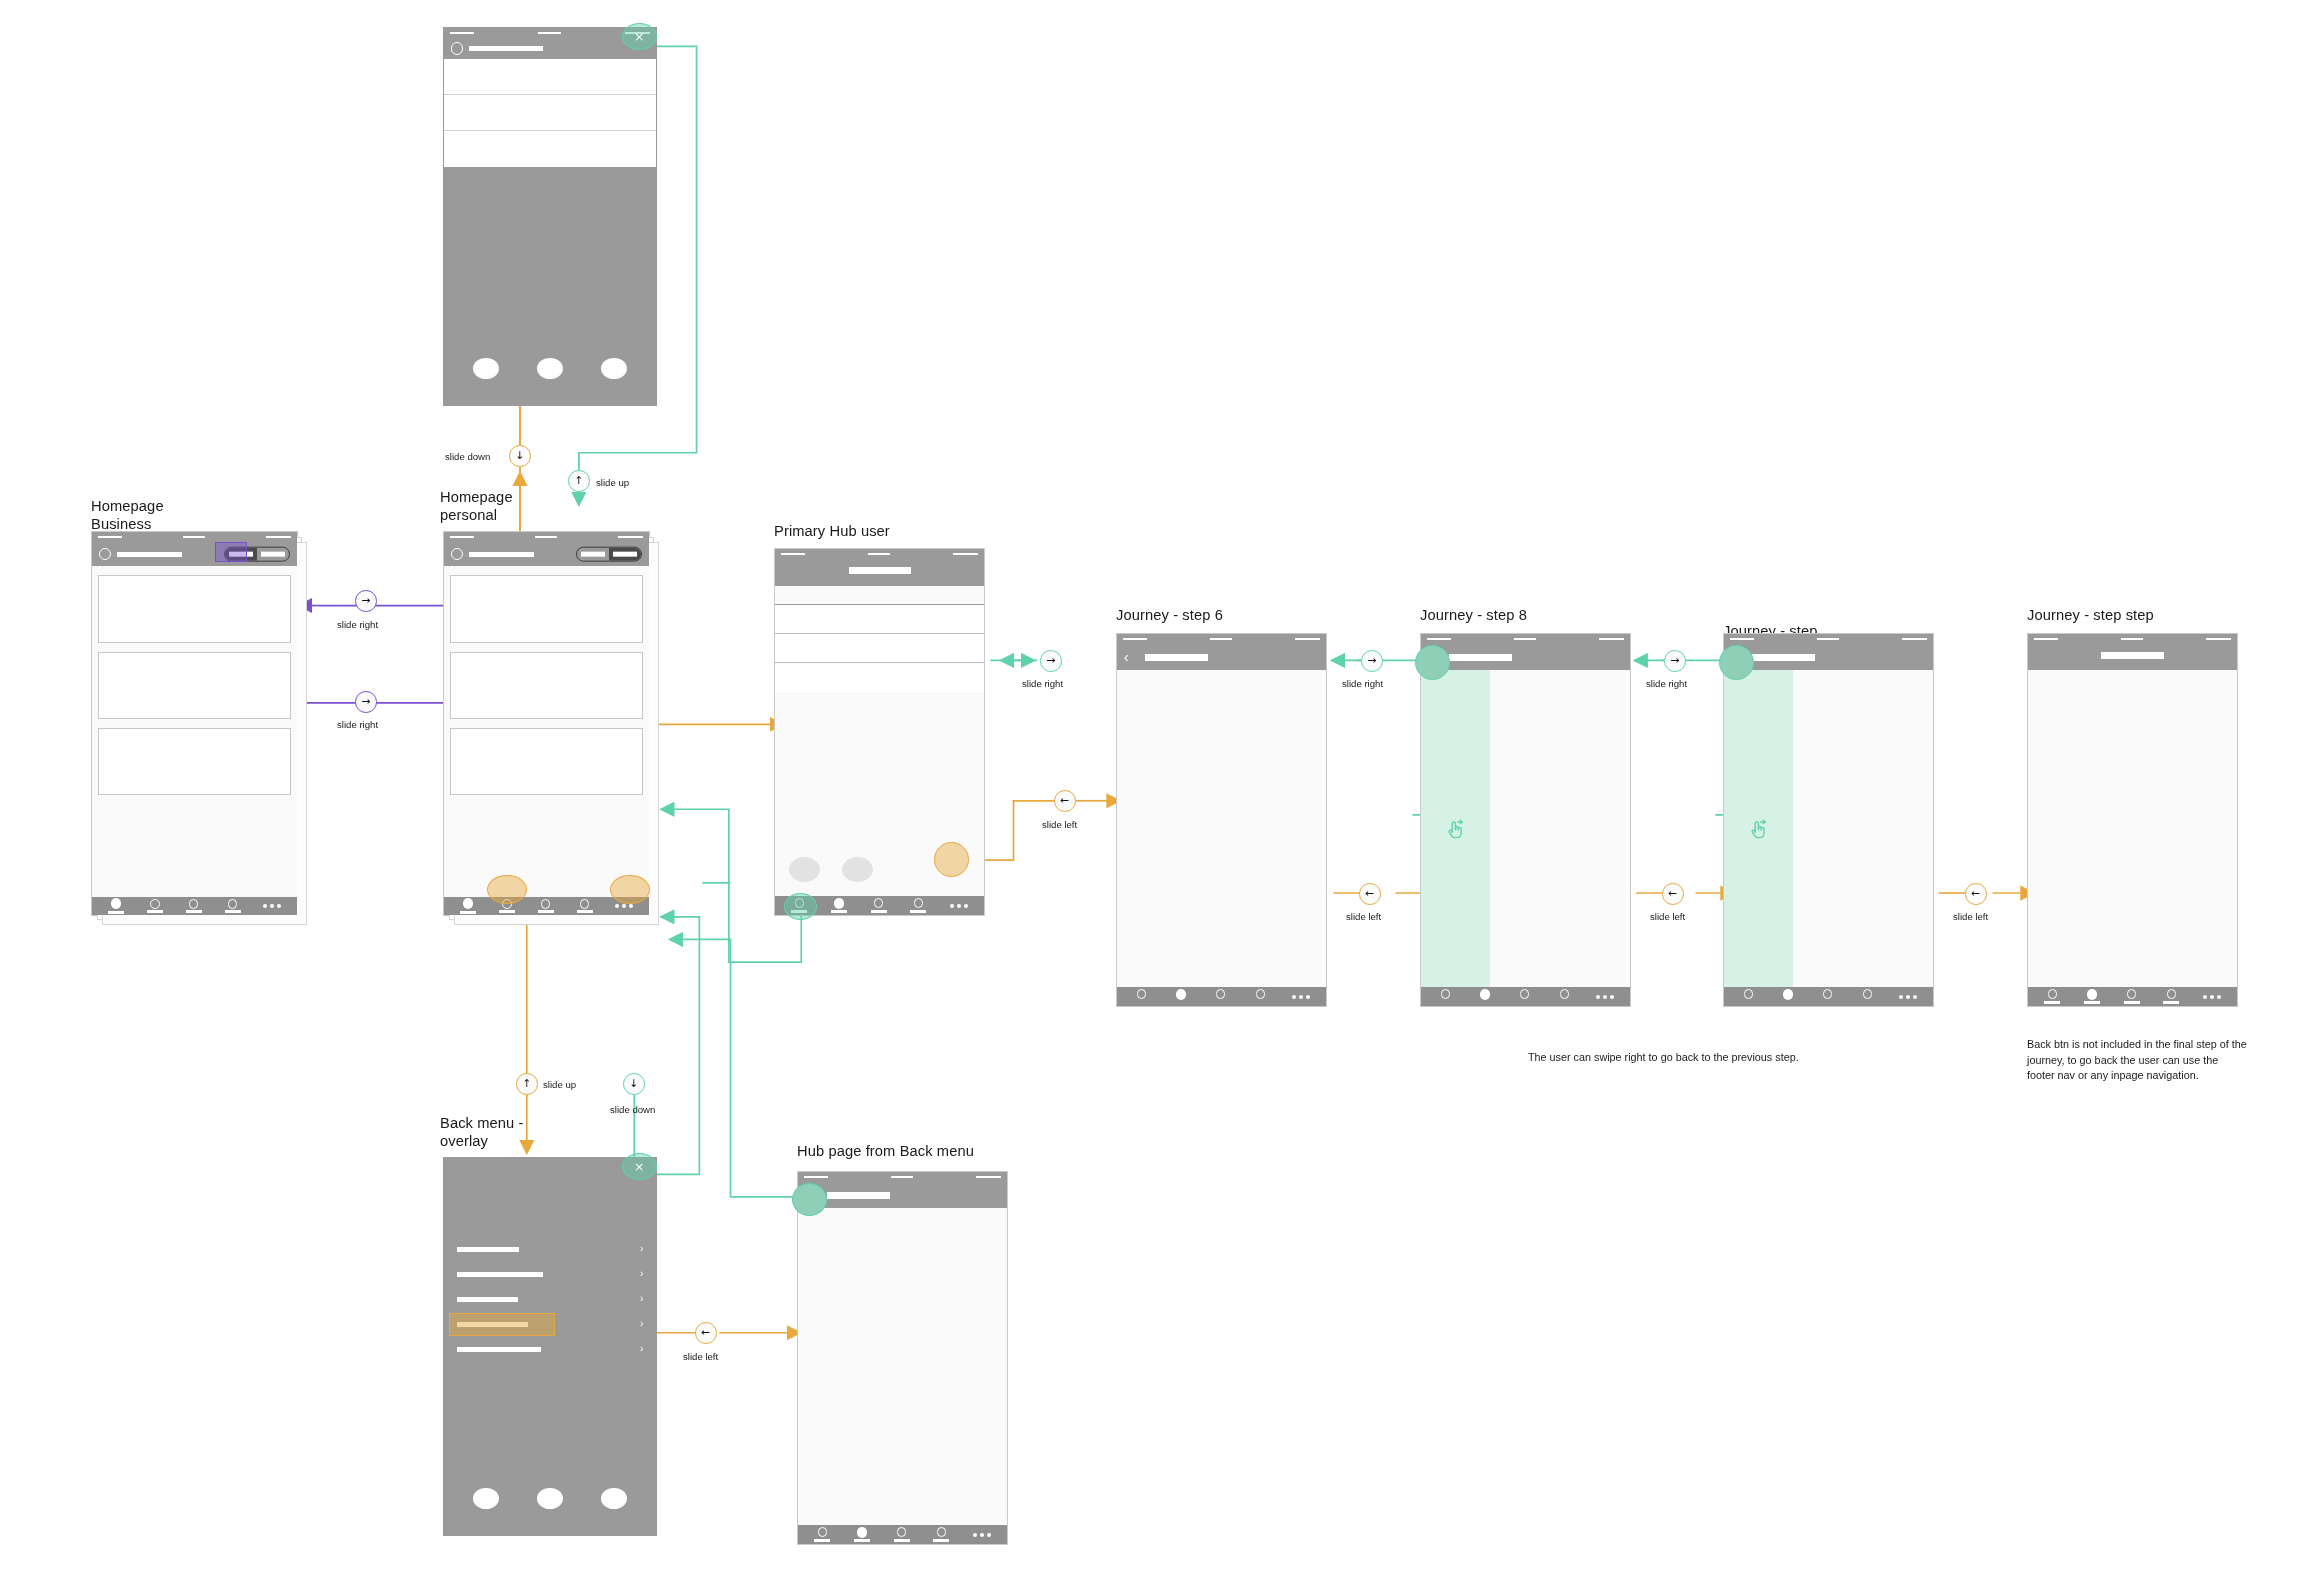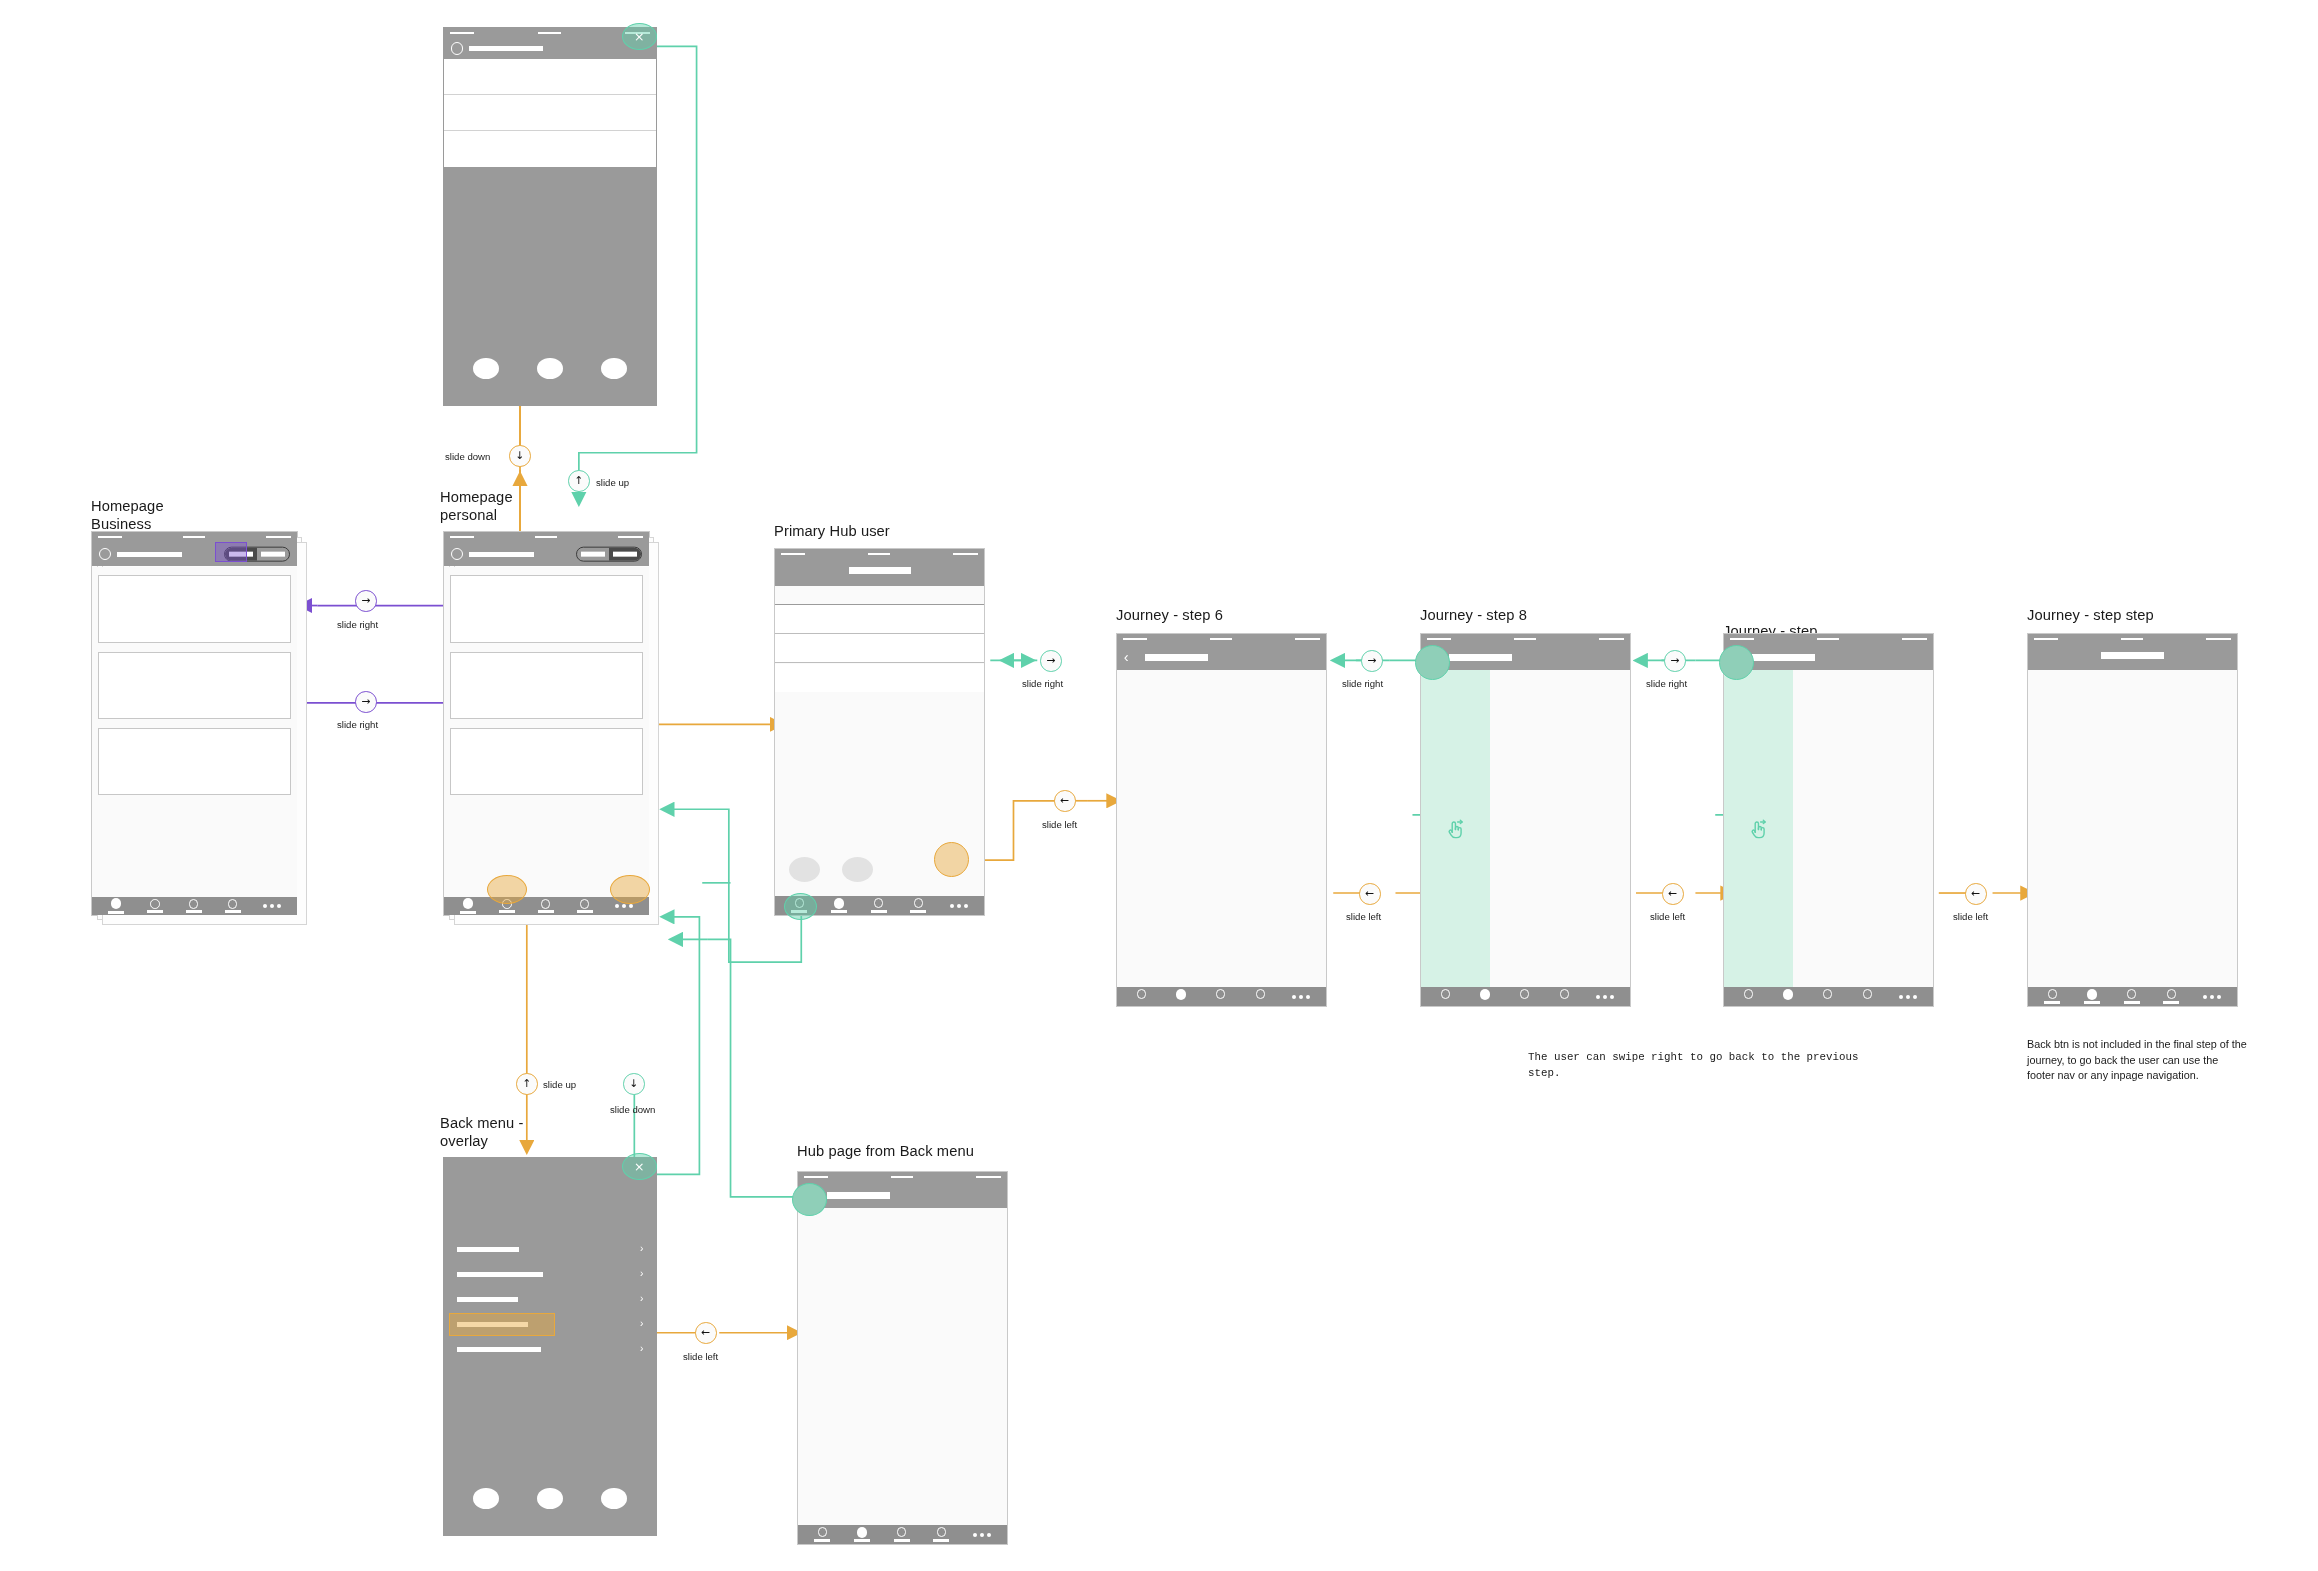--- a/index.html
+++ b/index.html
@@ -701,17 +701,17 @@
 
 <div class="badge orange" style="left:695px; top:1322px;">←</div>
 <div class="badge-label" style="left:683px; top:1351px;">slide left</div>
 
 <div class="badge orange" style="left:516px; top:1073px;">↑</div>
 <div class="badge-label" style="left:543px; top:1079px;">slide up</div>
 
 <div class="badge teal" style="left:623px; top:1073px;">↓</div>
 <div class="badge-label" style="left:610px; top:1104px;">slide down</div>
 
-<div class="note" style="left:1528px; top:1050px; width:368px;font-family:Liberation Mono, monospace;">The user can swipe right to go back to the previous step.</div>
+<div class="note" style="left:1528px; top:1050px; width:368px;">The user can swipe right to go back to the previous step.</div>
 <div class="note" style="left:2027px; top:1037px; width:221px;">Back btn is not included in the final step of the journey, to go back the user can use the footer nav or any inpage navigation.</div>
 
 </div>
 
 
 </body></html>

